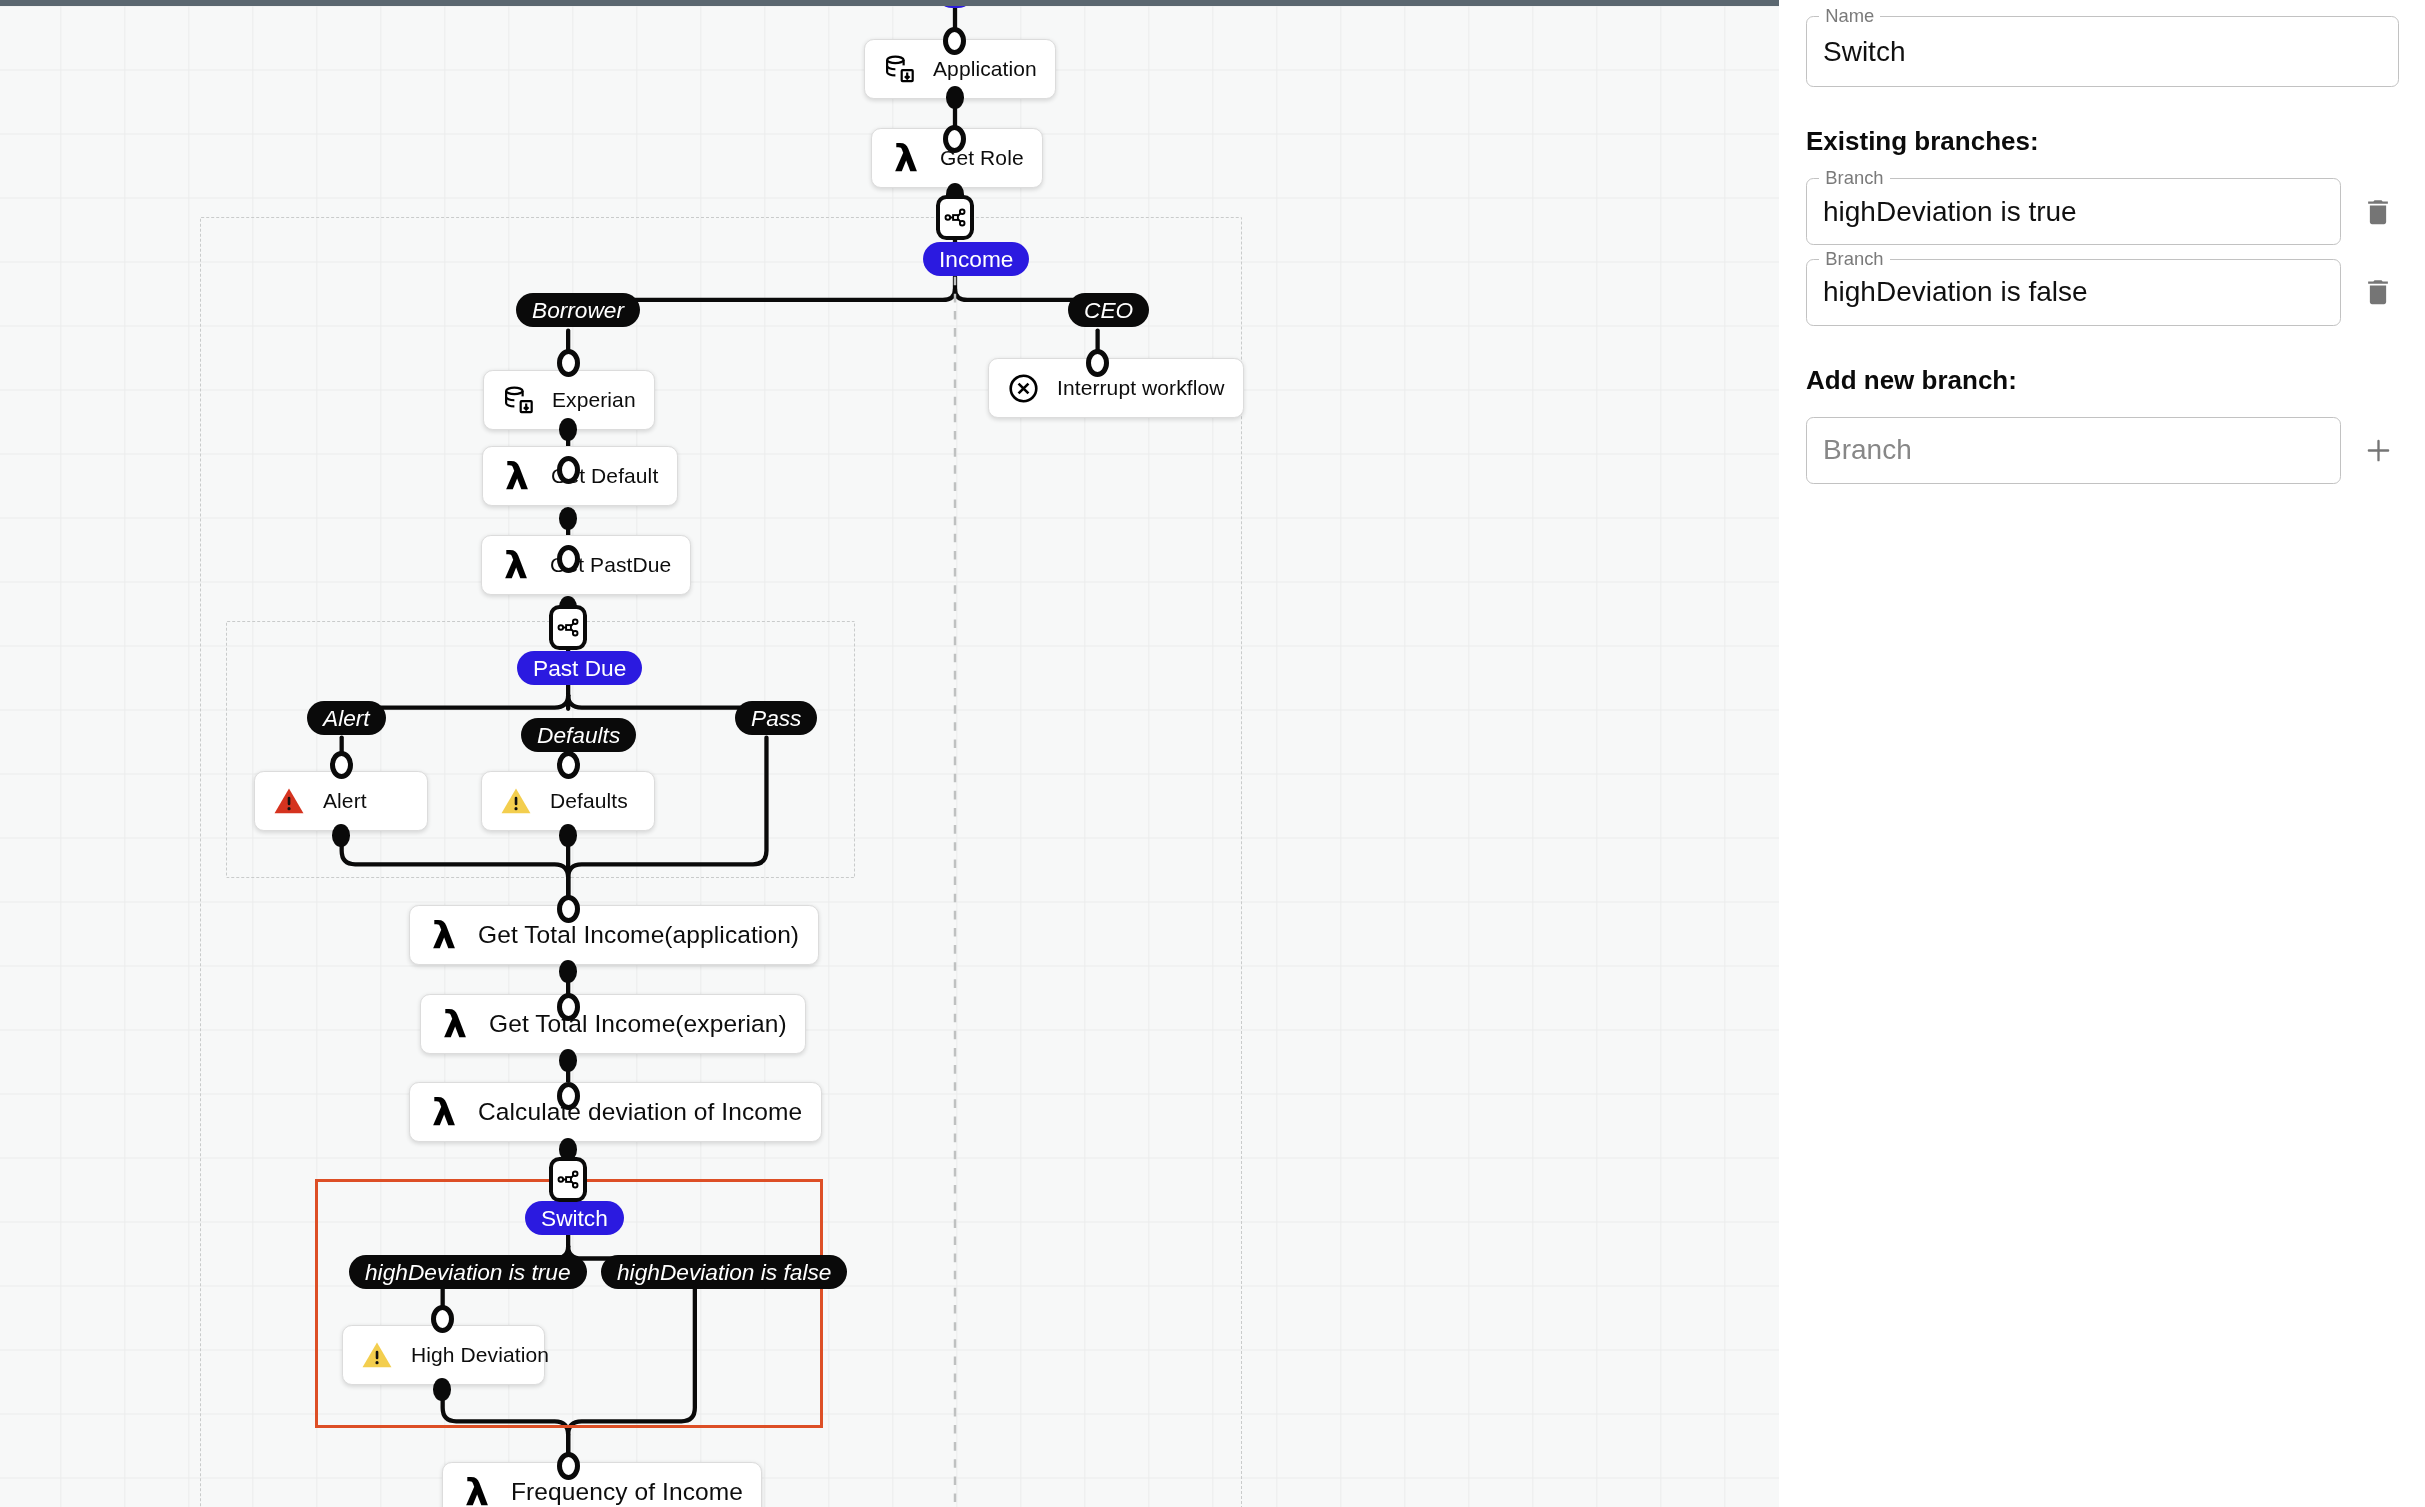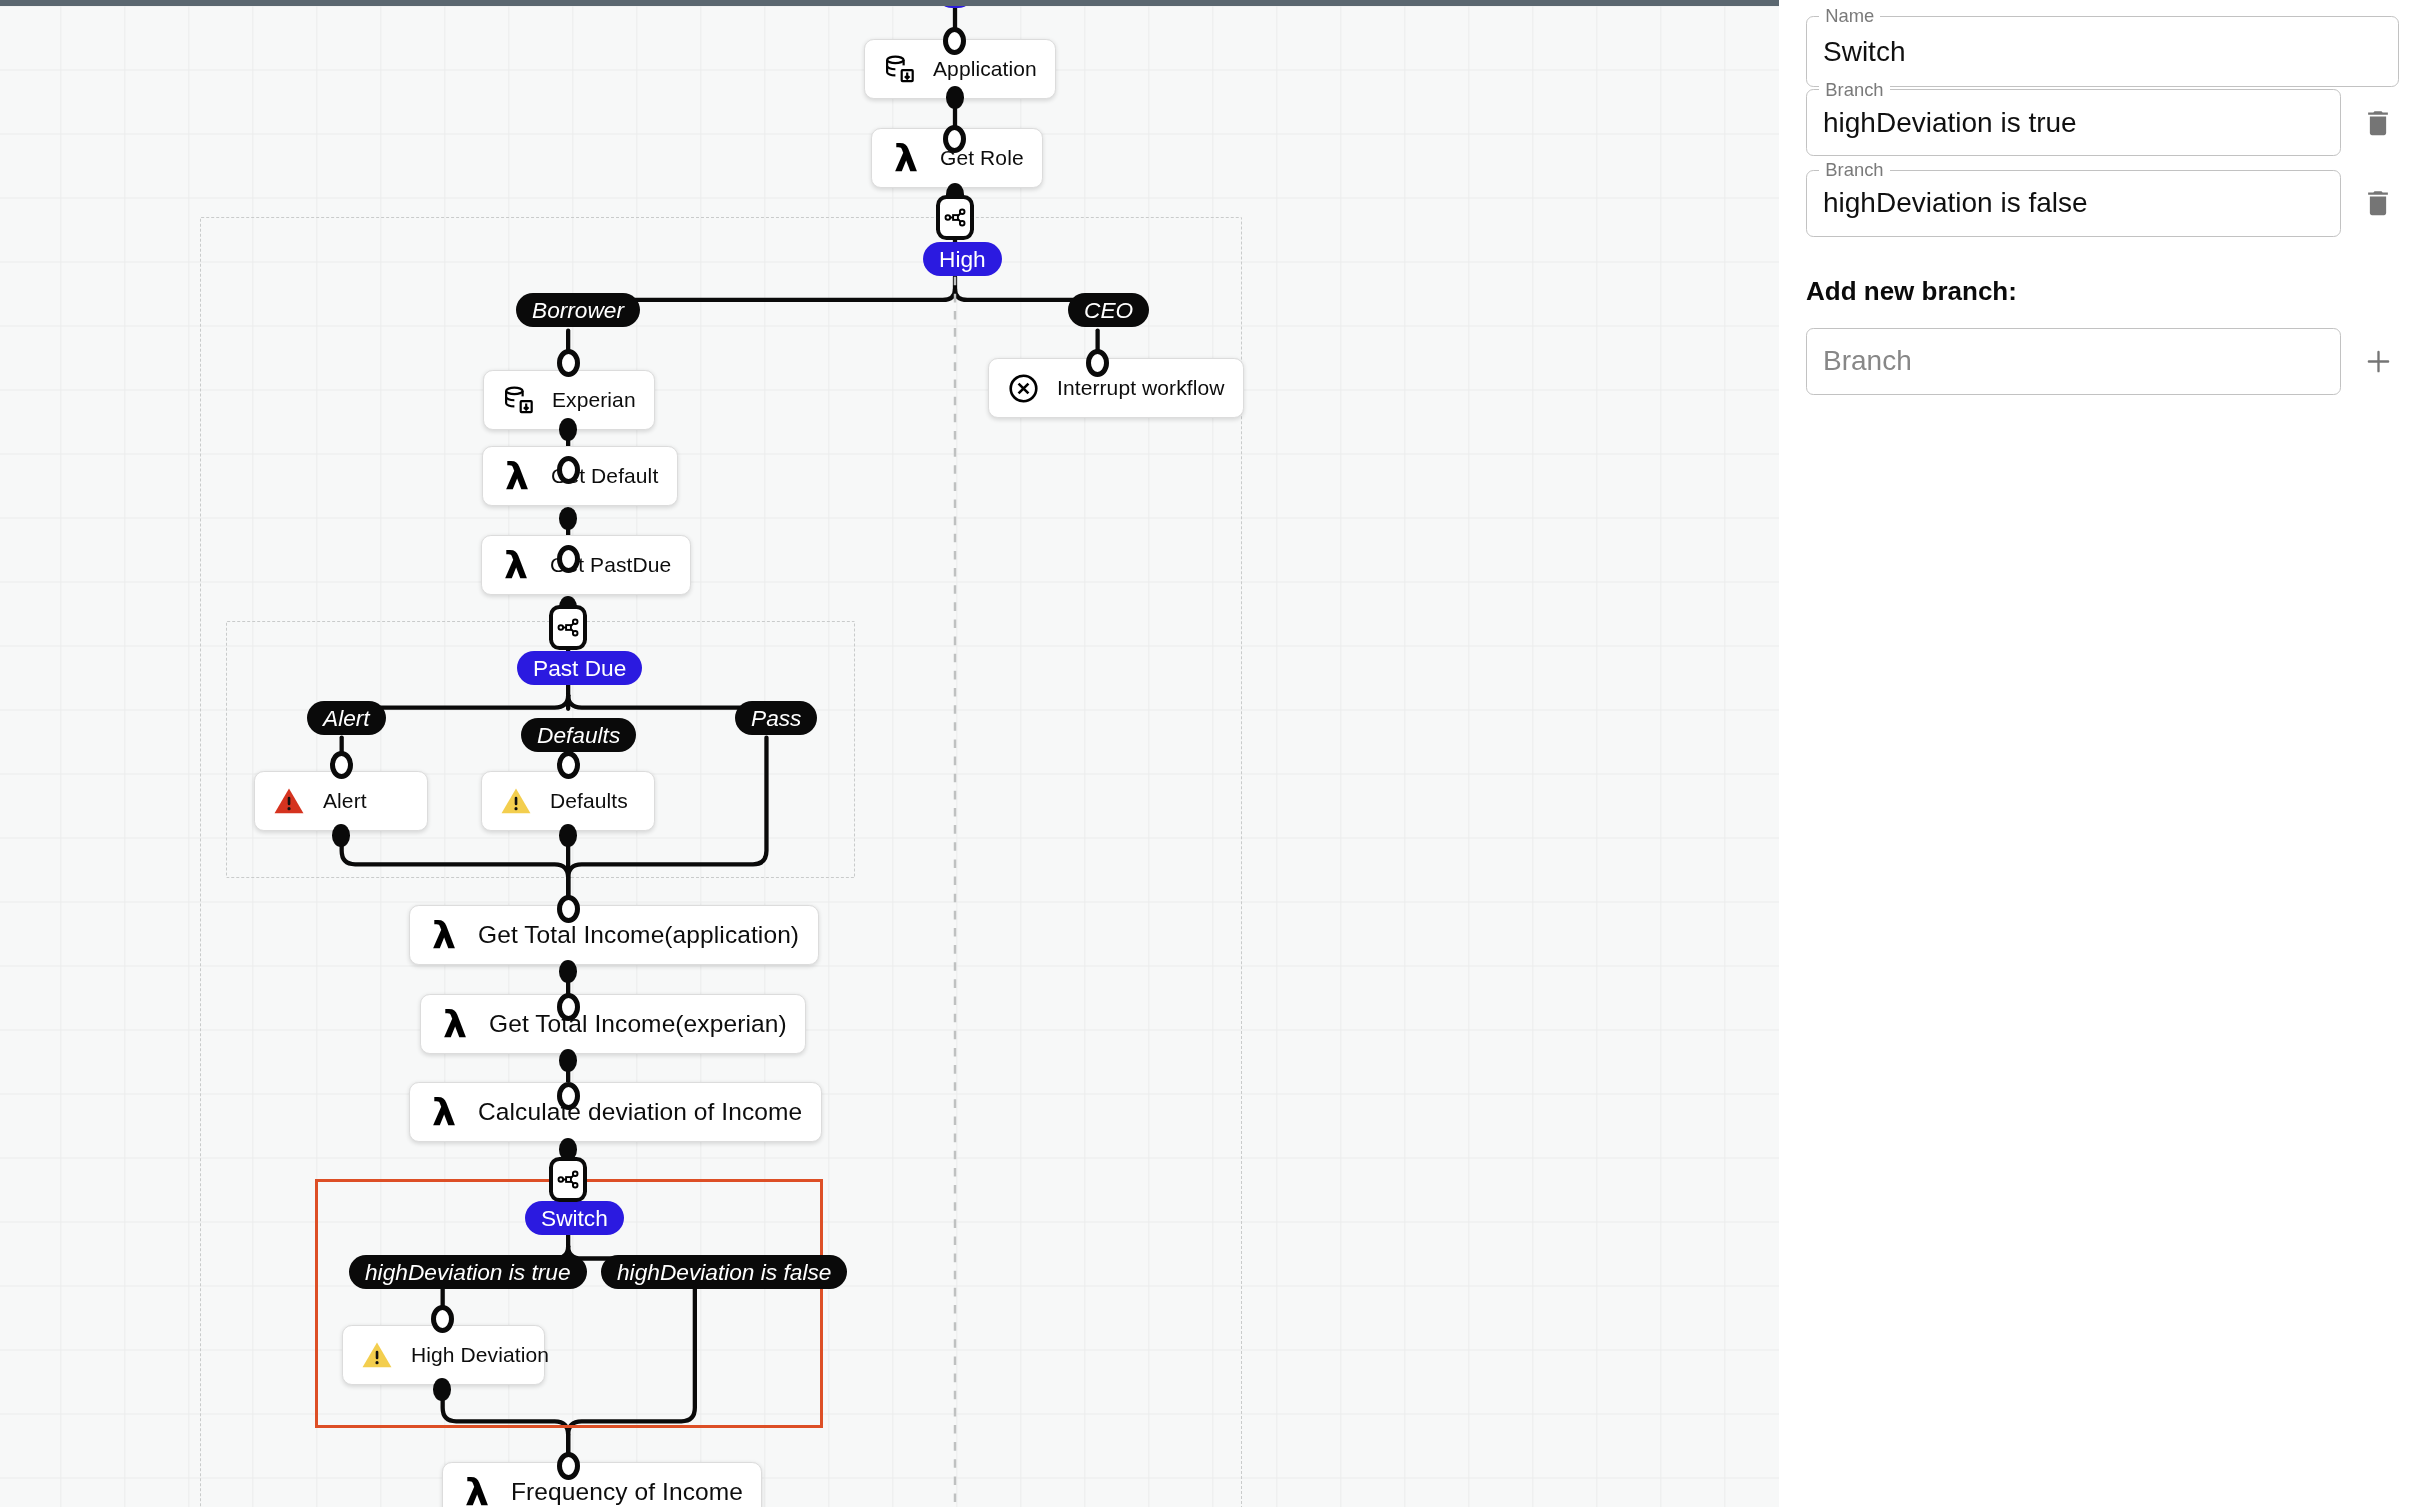--- a/index.html
+++ b/index.html
@@ -257,21 +257,21 @@
       <svg width="23" height="23" viewBox="0 0 24 24" fill="none" stroke="#000" stroke-width="2">
         <rect x="9.5" y="9.5" width="5" height="5"></rect>
         <circle cx="4" cy="12" r="2.4"></circle>
           <circle cx="19" cy="6" r="2.4"></circle>
           <circle cx="19" cy="18" r="2.4"></circle>
         <path d="M6.4 12h3.1M14.5 10.6l2.6-3M14.5 13.4l2.6 3"></path>
       </svg>
     </div>
 
     <div class="pill pill-blue" style="left:923px; top:242px;">
-      <span>High</span>
+      <span>Income</span>
     </div>
 
     <div class="pill pill-black" style="left:516px; top:293px;">
       <span>Borrower</span>
     </div>
     <div class="pill pill-black" style="left:1068px; top:293px;">
       <span>CEO</span>
     </div>
 
     <div class="port port-in" style="left:557px; top:349px;"></div>
@@ -444,20 +444,21 @@
 
   <div id="panel">
 
     <div class="field-wrap">
       <div class="outlined">
         <span class="legend">Name</span>
         <span class="value">Switch</span>
       </div>
     </div>
 
+    <div class="section-head">Existing branches:</div>
 
     <div class="branch-row">
       <div class="outlined">
         <span class="legend">Branch</span>
         <span class="value">highDeviation is true</span>
       </div>
       <span class="icon-btn">
         <svg width="32" height="32" viewBox="0 0 24 24" fill="#757575">
           <path d="M9.4 3.1h5.2l.9 1.1h3.9v1.7H4.6V4.2h3.9z"></path>
           <path d="M5.9 7.1h12.2v12.4c0 .9-.7 1.6-1.6 1.6H7.5c-.9 0-1.6-.7-1.6-1.6z"></path>

